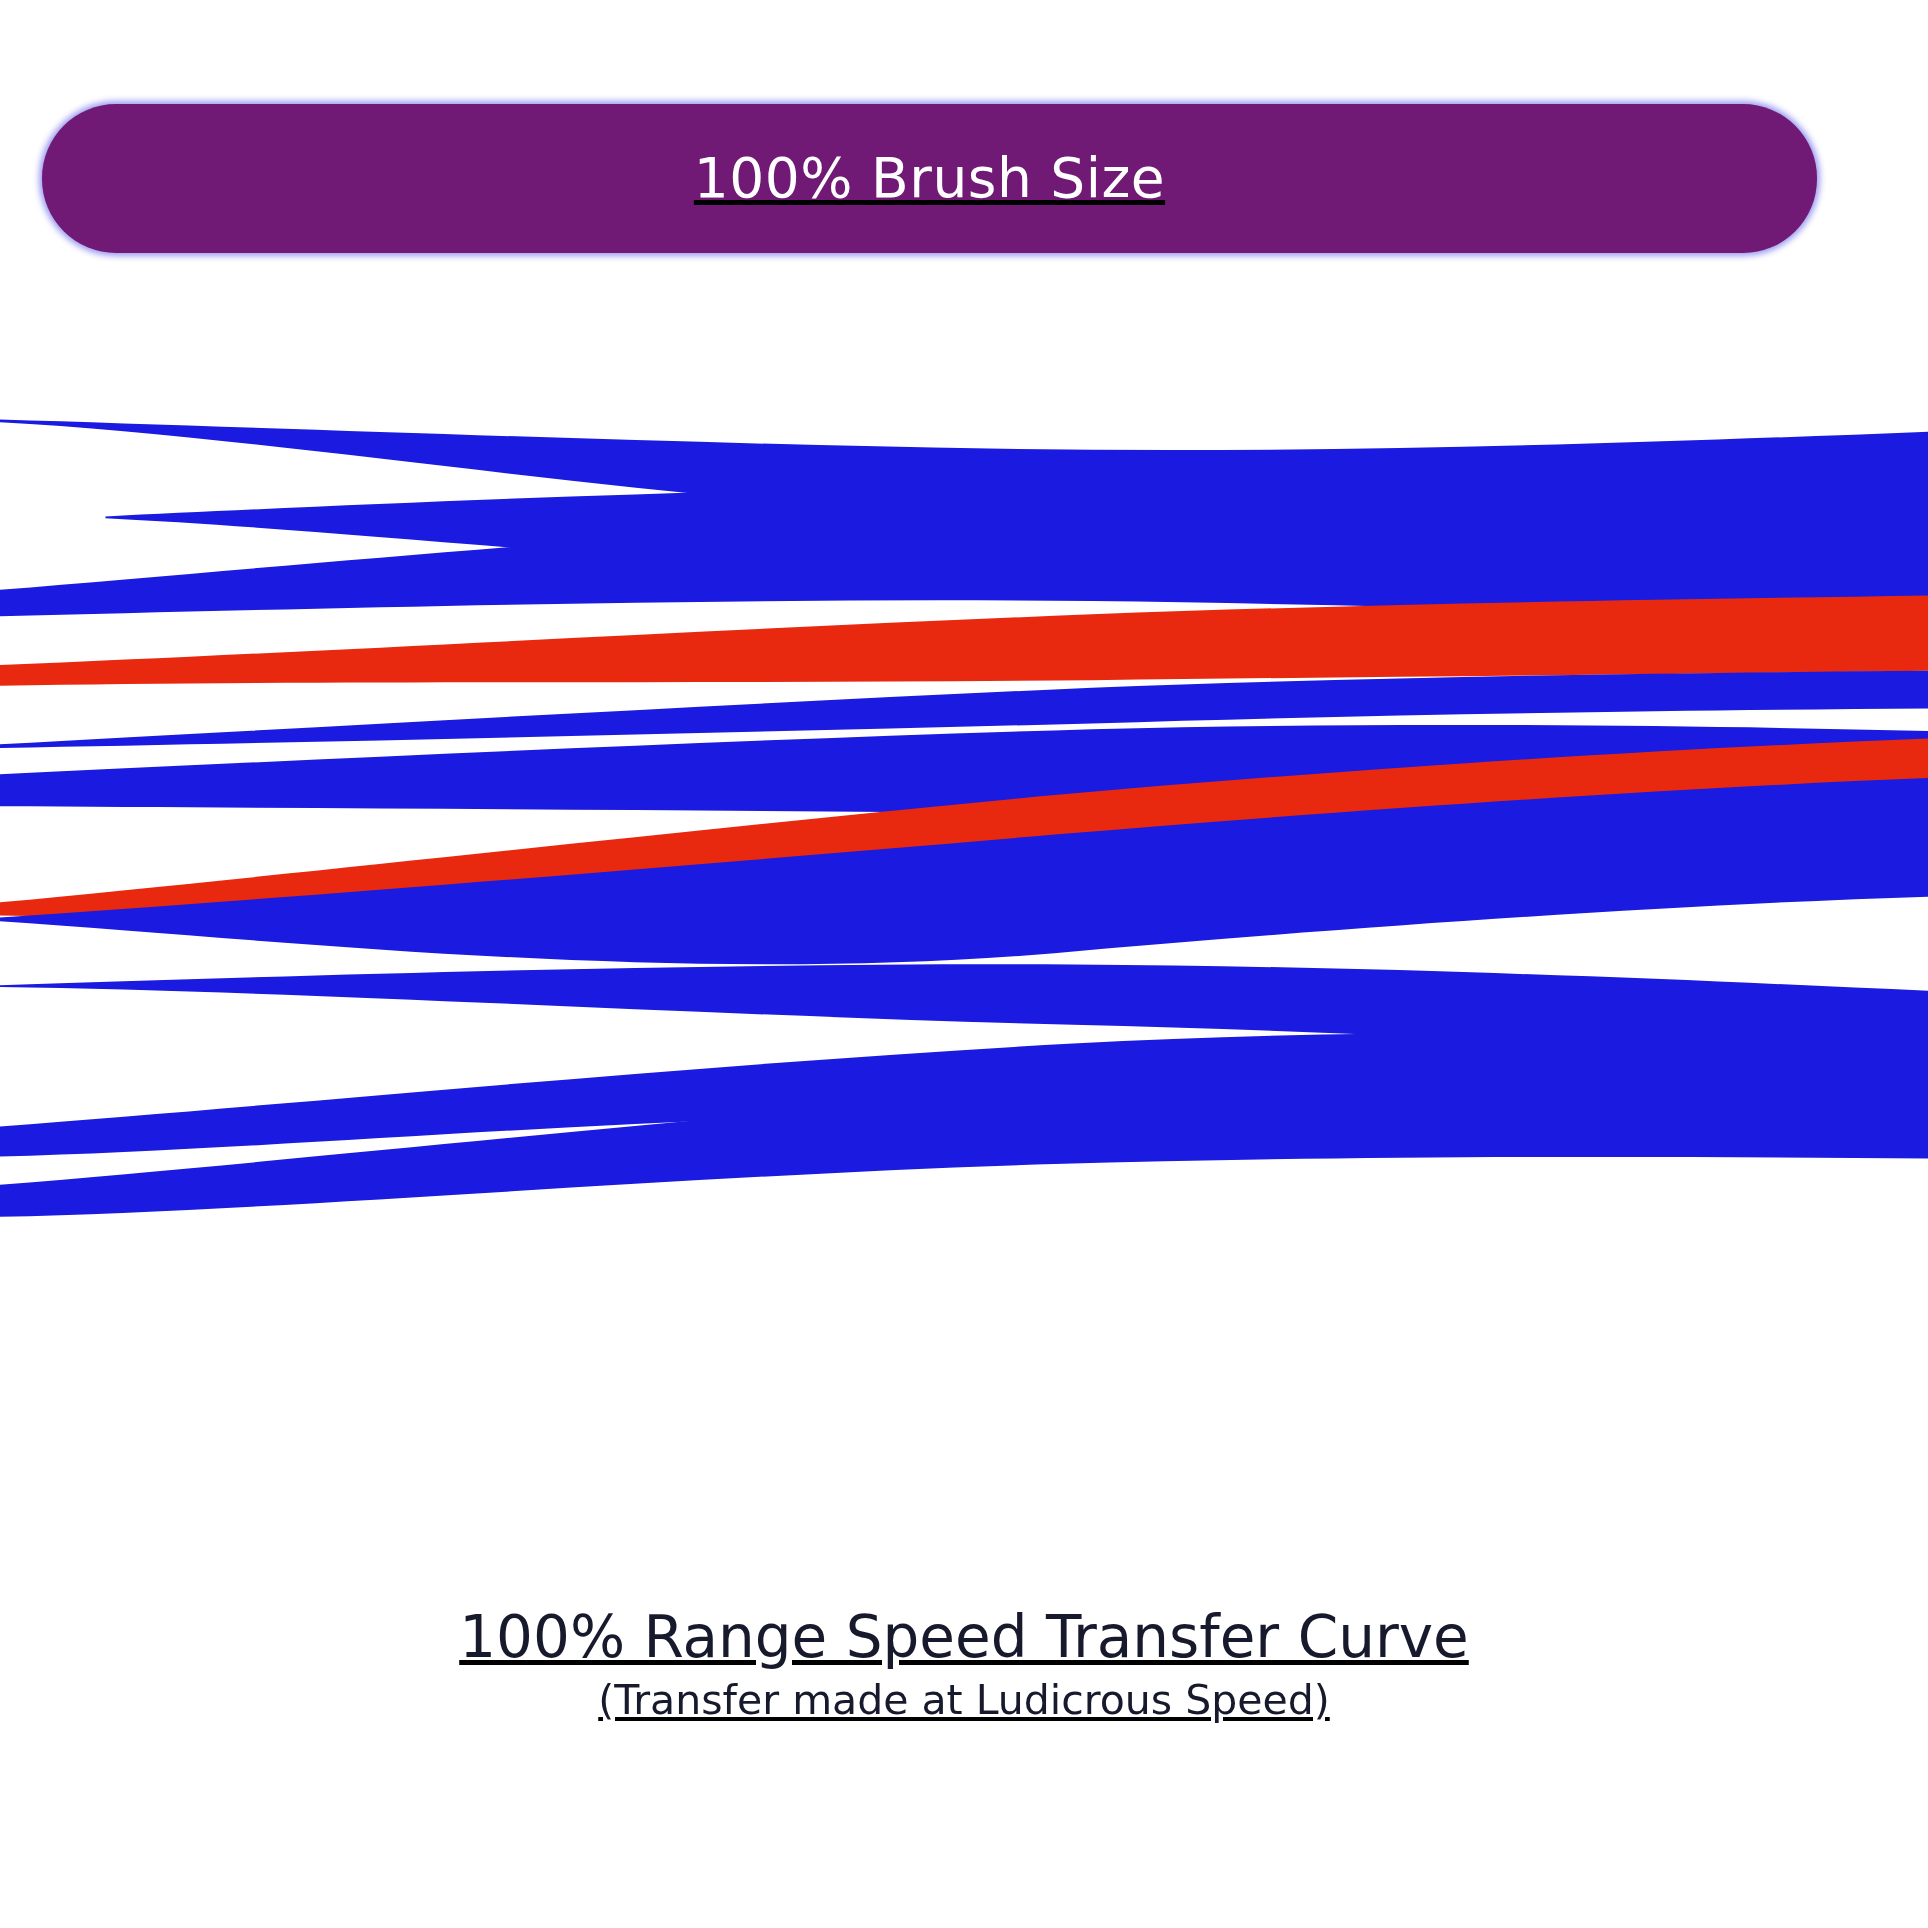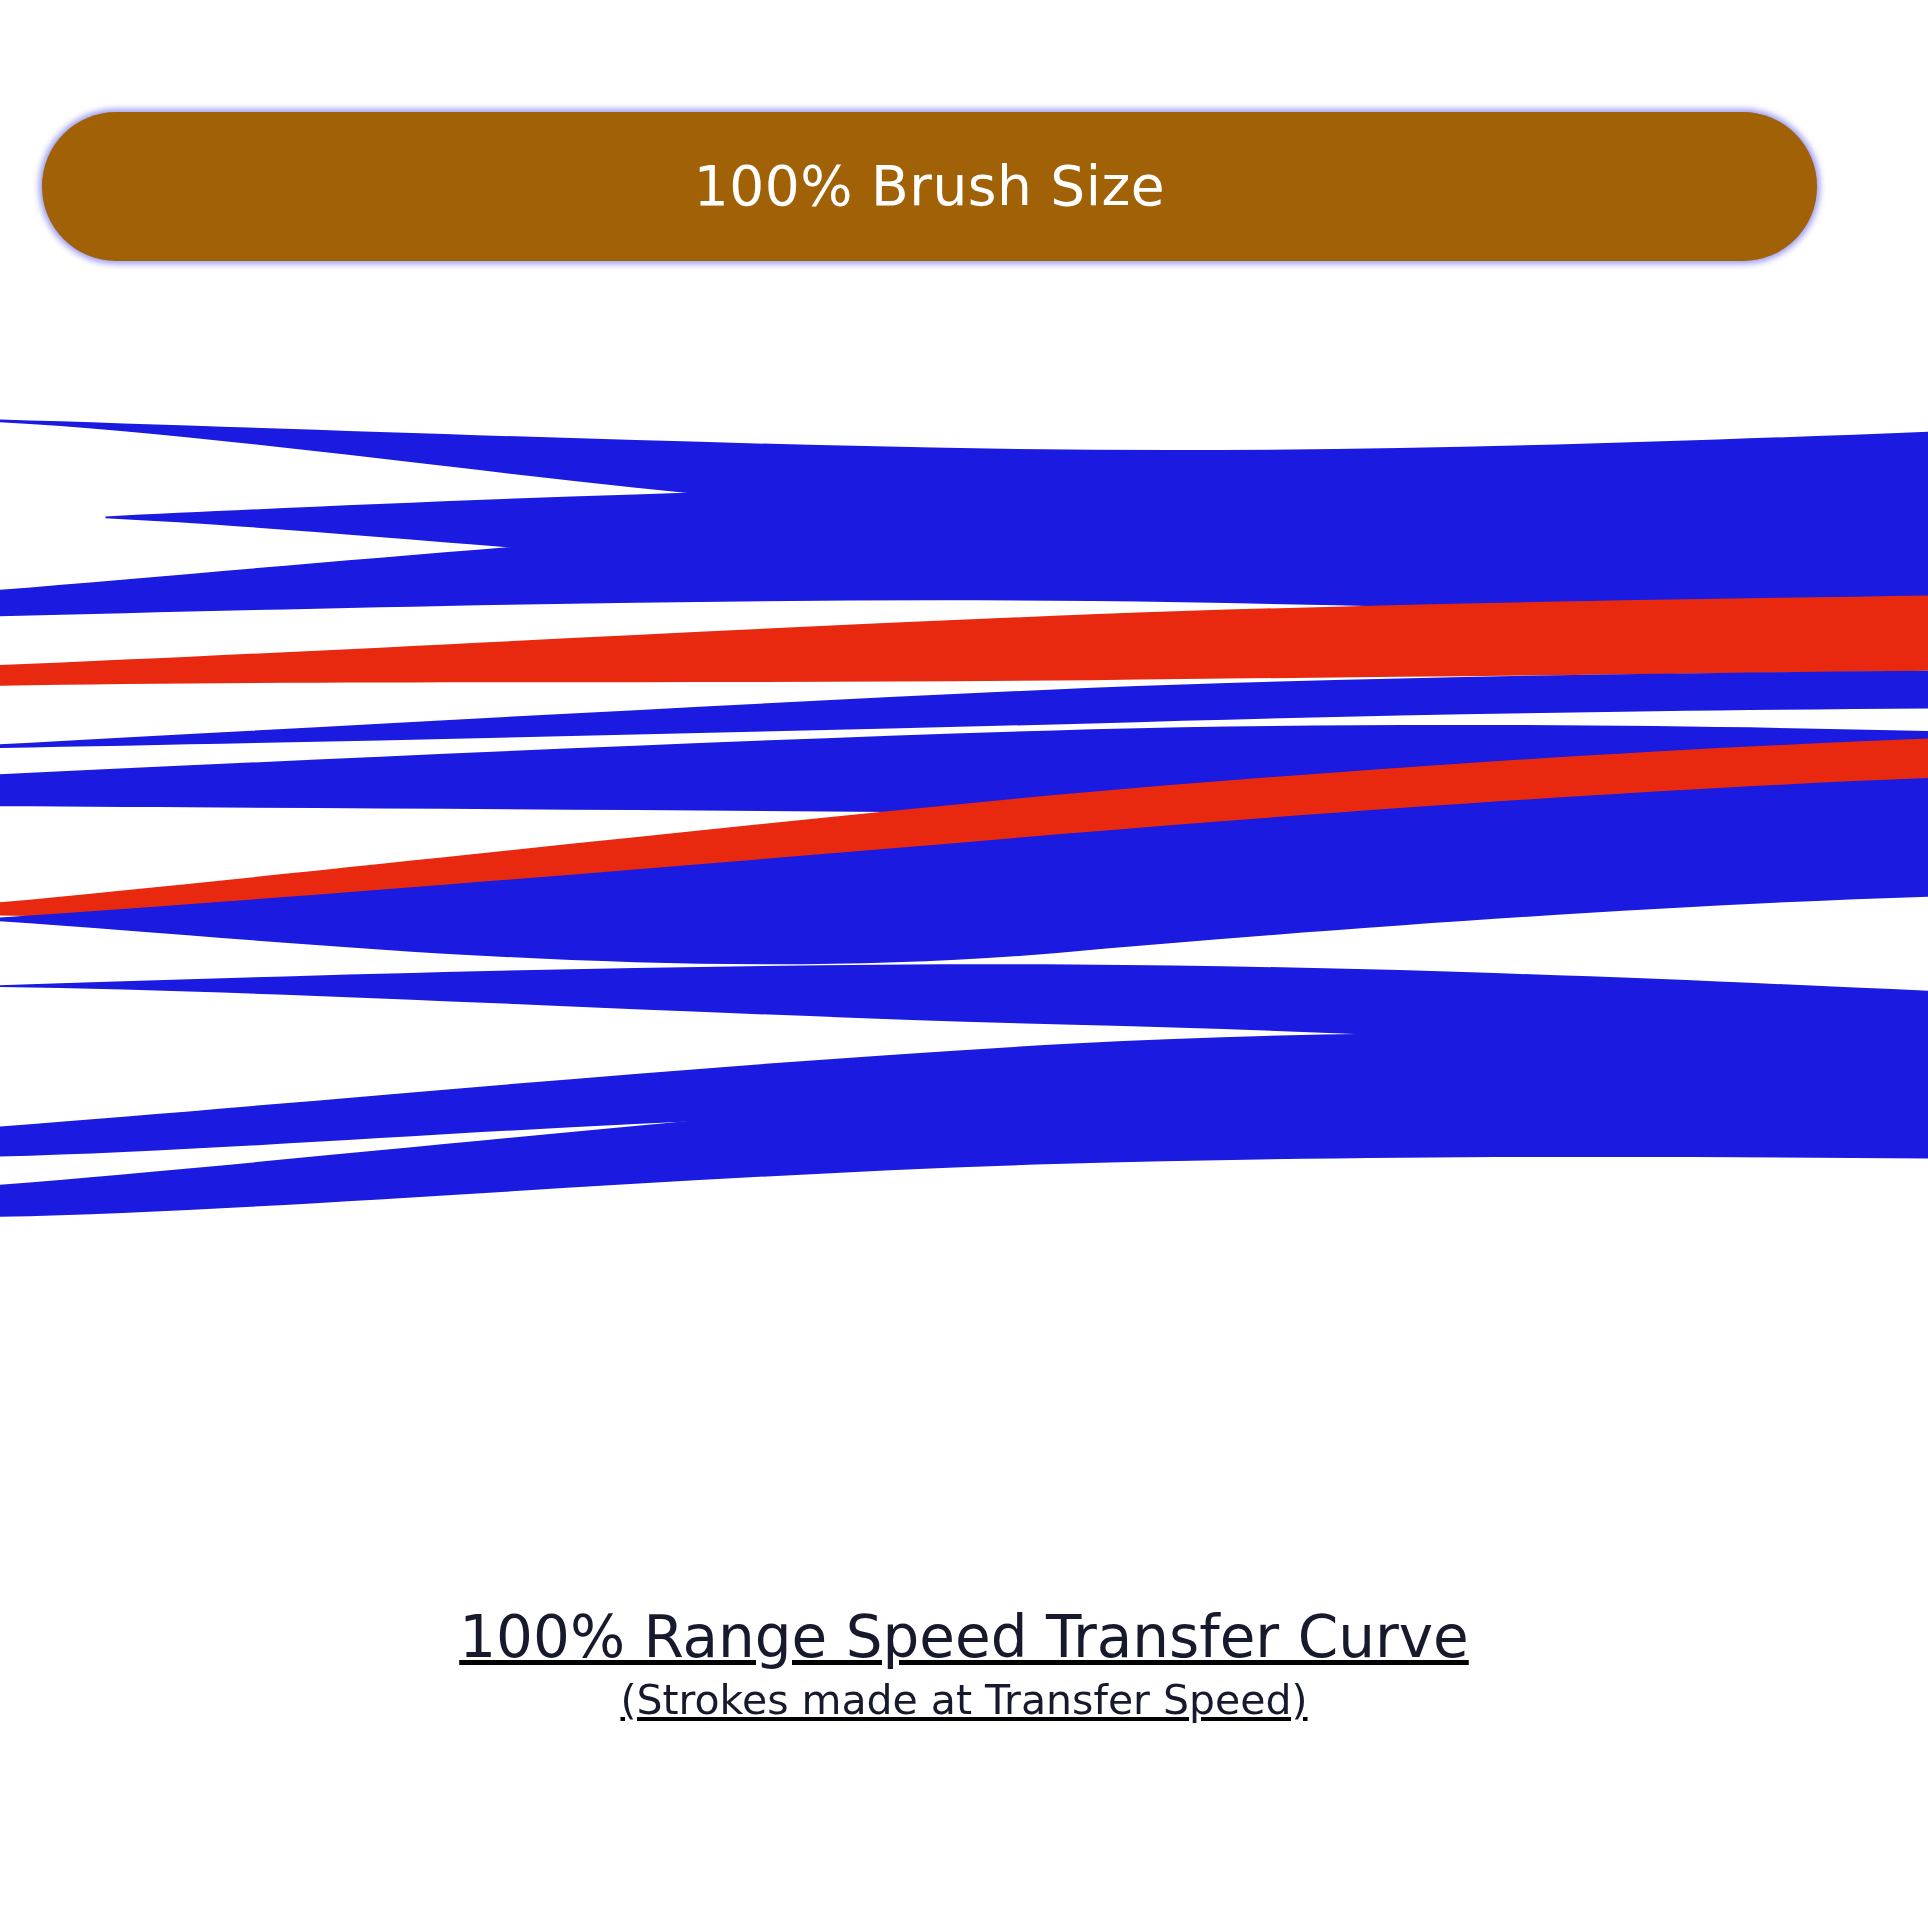--- a/index.html
+++ b/index.html
@@ -12,33 +12,34 @@
     height: 1928px;
     position: relative;
     overflow: hidden;
     font-family: "DejaVu Sans", "Liberation Sans", sans-serif;
   }
 
   
   #brush-size-button {
     position: absolute;
     left: 42px;
-    top: 112px;
+    top: 104px;
     width: 1775px;
     height: 149px;
     border-radius: 74px;
-    background: #a16207;
+    background: #701a75;
     display: flex;
     align-items: center;
     justify-content: center;
     border: none;
     padding: 0;
     box-shadow: 0 0 6.6px 2.8px rgba(26,26,224,0.45);
     filter: blur(0.4px);
     cursor: pointer;
+    text-decoration: underline;
   }
   #brush-size-label {
     color: #ffffff;
     font-size: 55px;
     font-weight: 400;
     letter-spacing: 0.5px;
     line-height: 1;
     font-family: "DejaVu Sans", "Liberation Sans", sans-serif;
   }
 
@@ -133,15 +134,15 @@
              C 740,748 320,790 0,798 Z"></path>
 
     <path fill="#1a1ae0" d="M 0,828 C 300,804 720,758 1120,726 C 1460,700 1790,698 2048,700
              L 2048,800 C 1790,798 1460,796 1120,806
              C 720,818 300,856 0,862 Z"></path>
   </svg>
 </div>
 
 <div id="caption-block">
   <div id="caption-title">100% Range Speed Transfer Curve</div>
-  <div id="caption-subtitle">(Strokes made at Transfer Speed)</div>
+  <div id="caption-subtitle">(Transfer made at Ludicrous Speed)</div>
 </div>
 
 
 </body></html>

